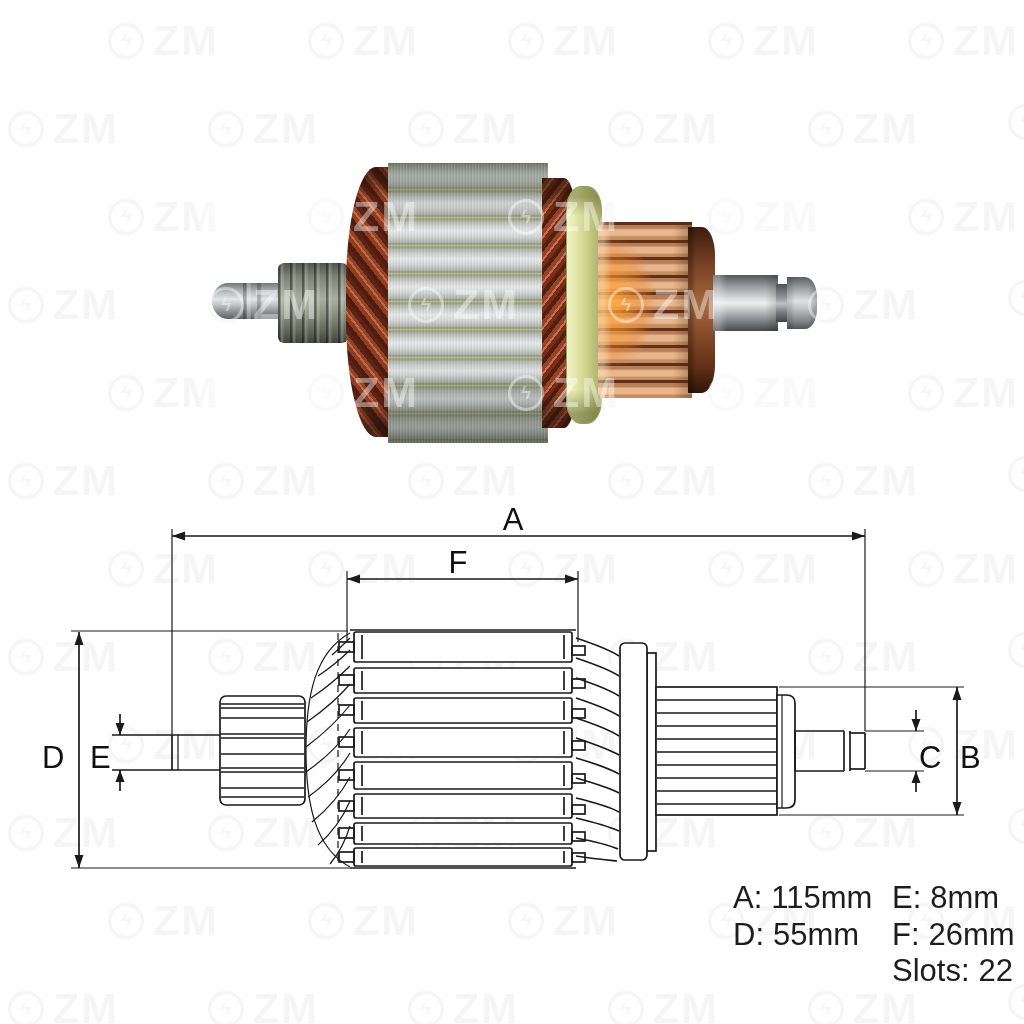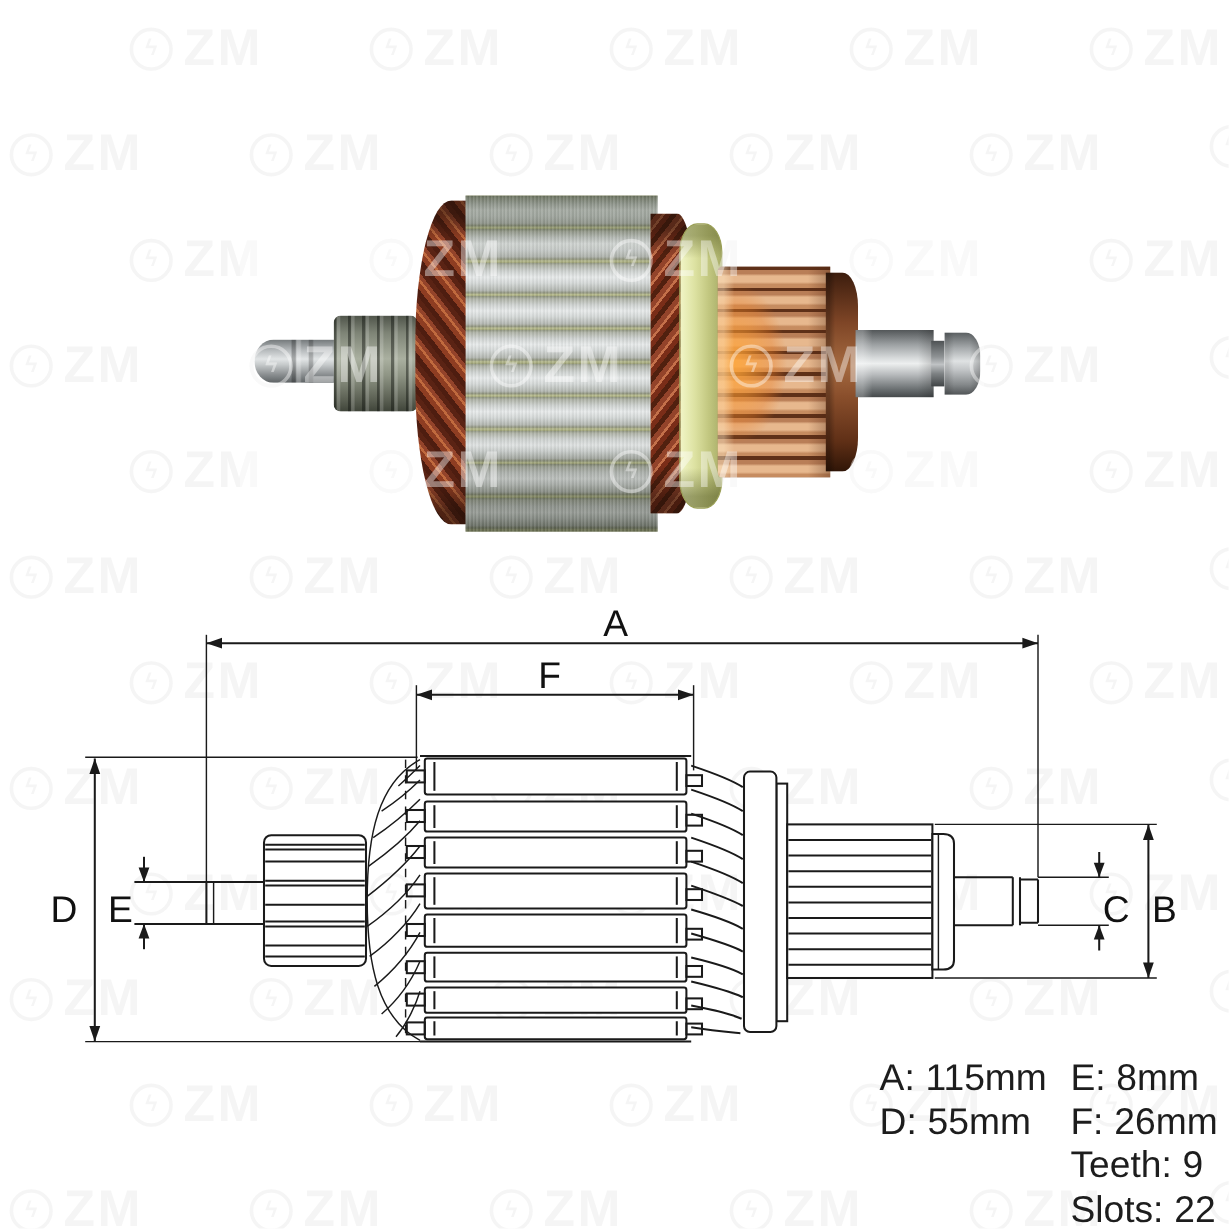--- a/index.html
+++ b/index.html
@@ -818,21 +818,18 @@
       </div>
     </div>
     <div class="specs-col" style="left:892px;top:880px">
       <div class="spec-row">
         <span class="spec-label">E:</span><span class="spec-value">8mm</span>
       </div>
       <div class="spec-row">
         <span class="spec-label">F:</span><span class="spec-value">26mm</span>
       </div>
       <div class="spec-row">
-        <span class="spec-label">Teeth:</span><span class="spec-value">9</span>
-      </div>
-      <div class="spec-row">
         <span class="spec-label">Slots:</span><span class="spec-value">22</span>
       </div>
     </div>
   </div>
 
 </div>
 
 </body></html>

